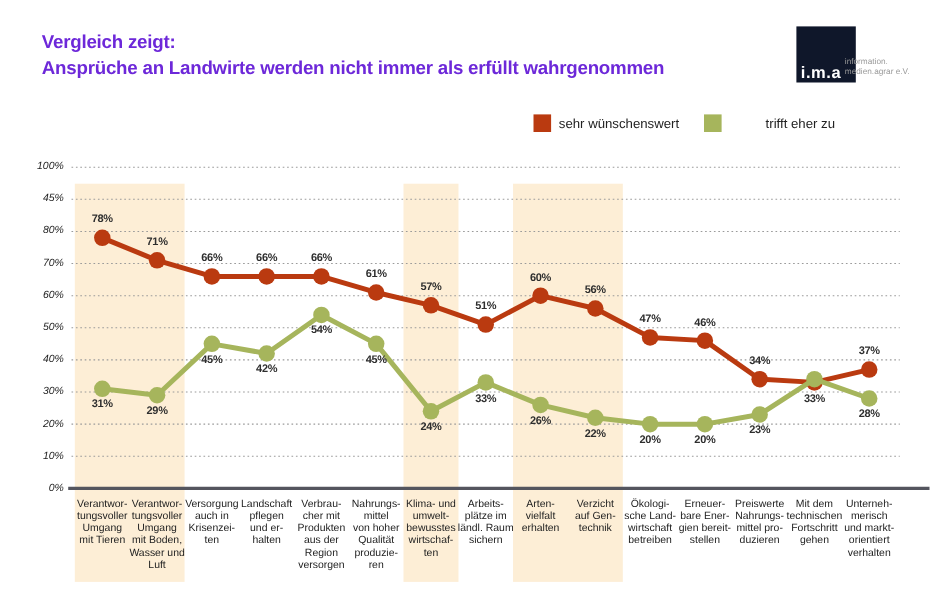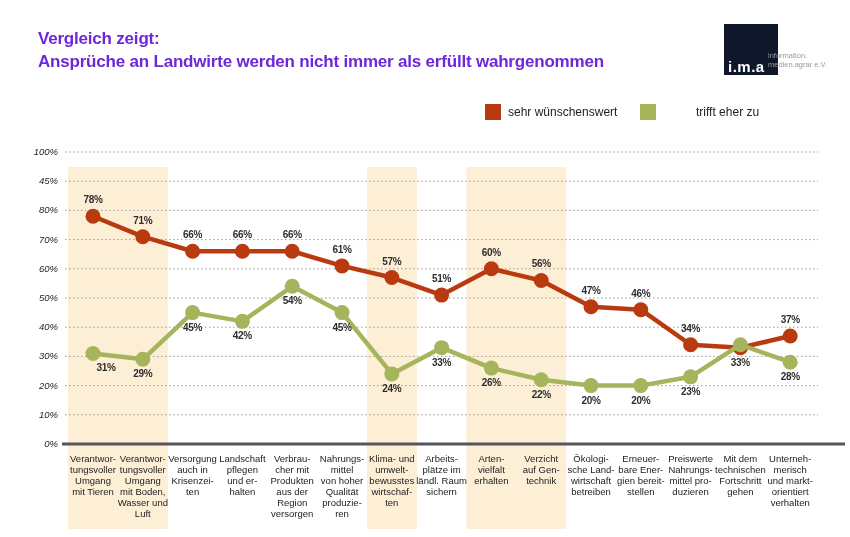--- a/index.html
+++ b/index.html
@@ -123,21 +123,21 @@
       <div class="dl" style="left: 320px; top: 243.88px;">61%</div>
       <div class="dl" style="left: 369.8px; top: 255.56px;">57%</div>
       <div class="dl" style="left: 419.6px; top: 273.08px;">51%</div>
       <div class="dl" style="left: 469.4px; top: 246.8px;">60%</div>
       <div class="dl" style="left: 519.2px; top: 258.48px;">56%</div>
       <div class="dl" style="left: 569px; top: 284.76px;">47%</div>
       <div class="dl" style="left: 618.8px; top: 287.68px;">46%</div>
       <div class="dl" style="left: 668.6px; top: 322.72px;">34%</div>
       <div class="dl" style="left: 718.4px; top: 356.64px;">33%</div>
       <div class="dl" style="left: 768.2px; top: 313.96px;">37%</div>
-      <div class="dl" style="left: 84px; top: 362.48px;">31%</div>
+      <div class="dl" style="left: 71px; top: 362.48px;">31%</div>
       <div class="dl" style="left: 120.8px; top: 368.32px;">29%</div>
       <div class="dl" style="left: 170.6px; top: 321.6px;">45%</div>
       <div class="dl" style="left: 220.4px; top: 330.36px;">42%</div>
       <div class="dl" style="left: 270.2px; top: 295.32px;">54%</div>
       <div class="dl" style="left: 320px; top: 321.6px;">45%</div>
       <div class="dl" style="left: 369.8px; top: 382.92px;">24%</div>
       <div class="dl" style="left: 419.6px; top: 356.64px;">33%</div>
       <div class="dl" style="left: 469.4px; top: 377.08px;">26%</div>
       <div class="dl" style="left: 519.2px; top: 388.76px;">22%</div>
       <div class="dl" style="left: 569px; top: 394.6px;">20%</div>

